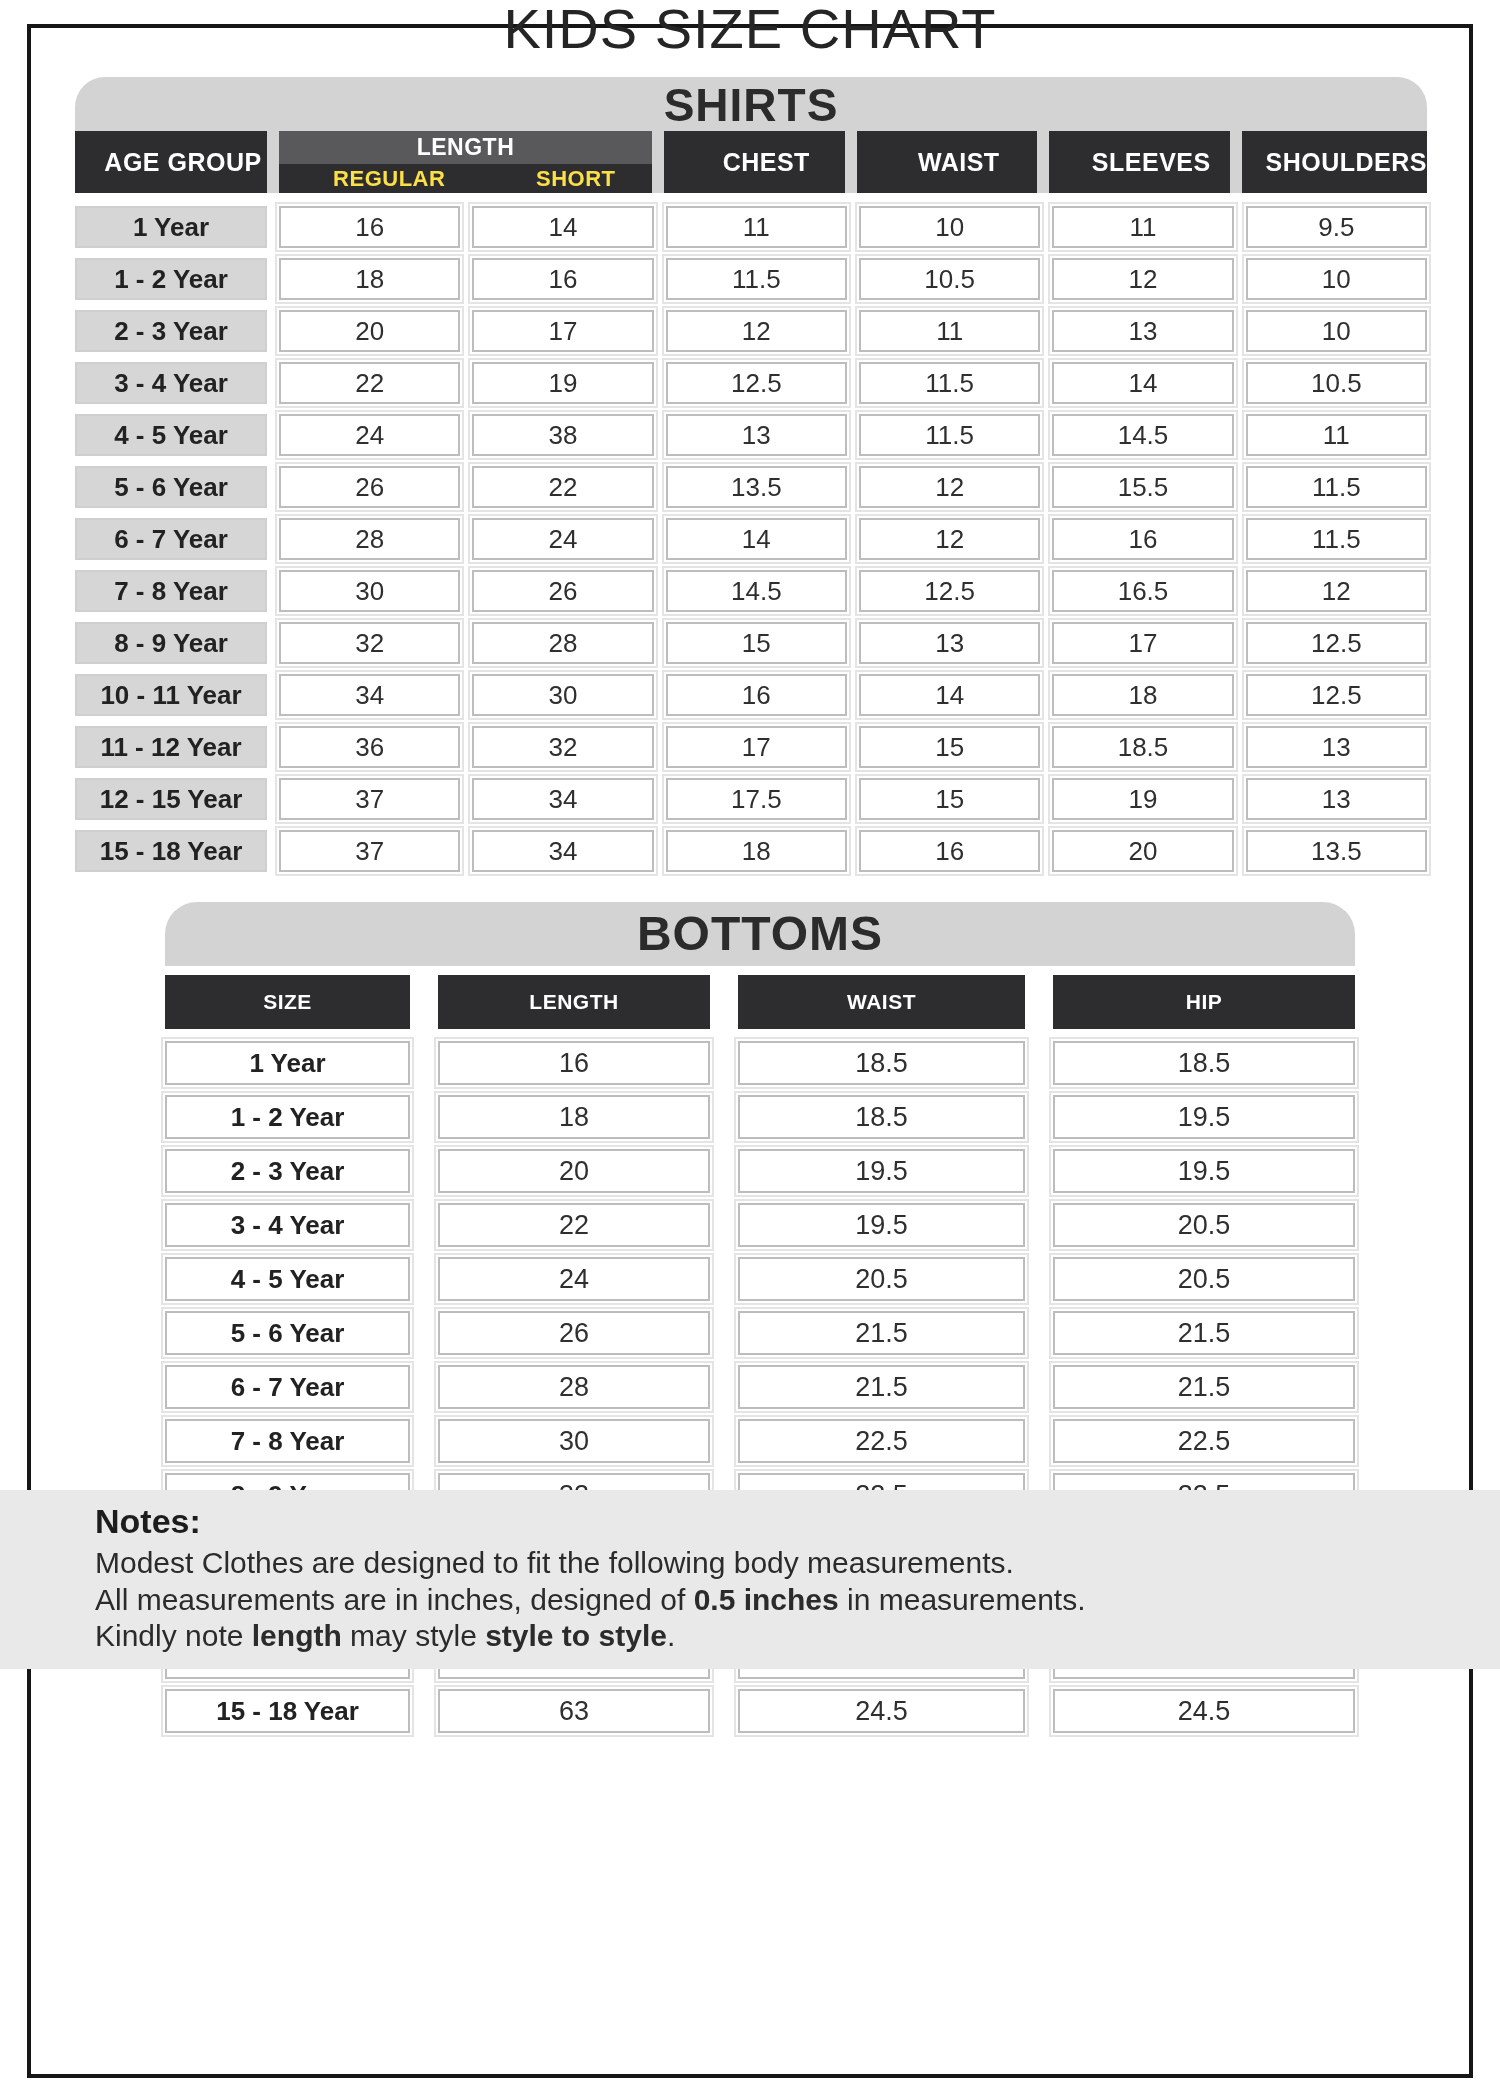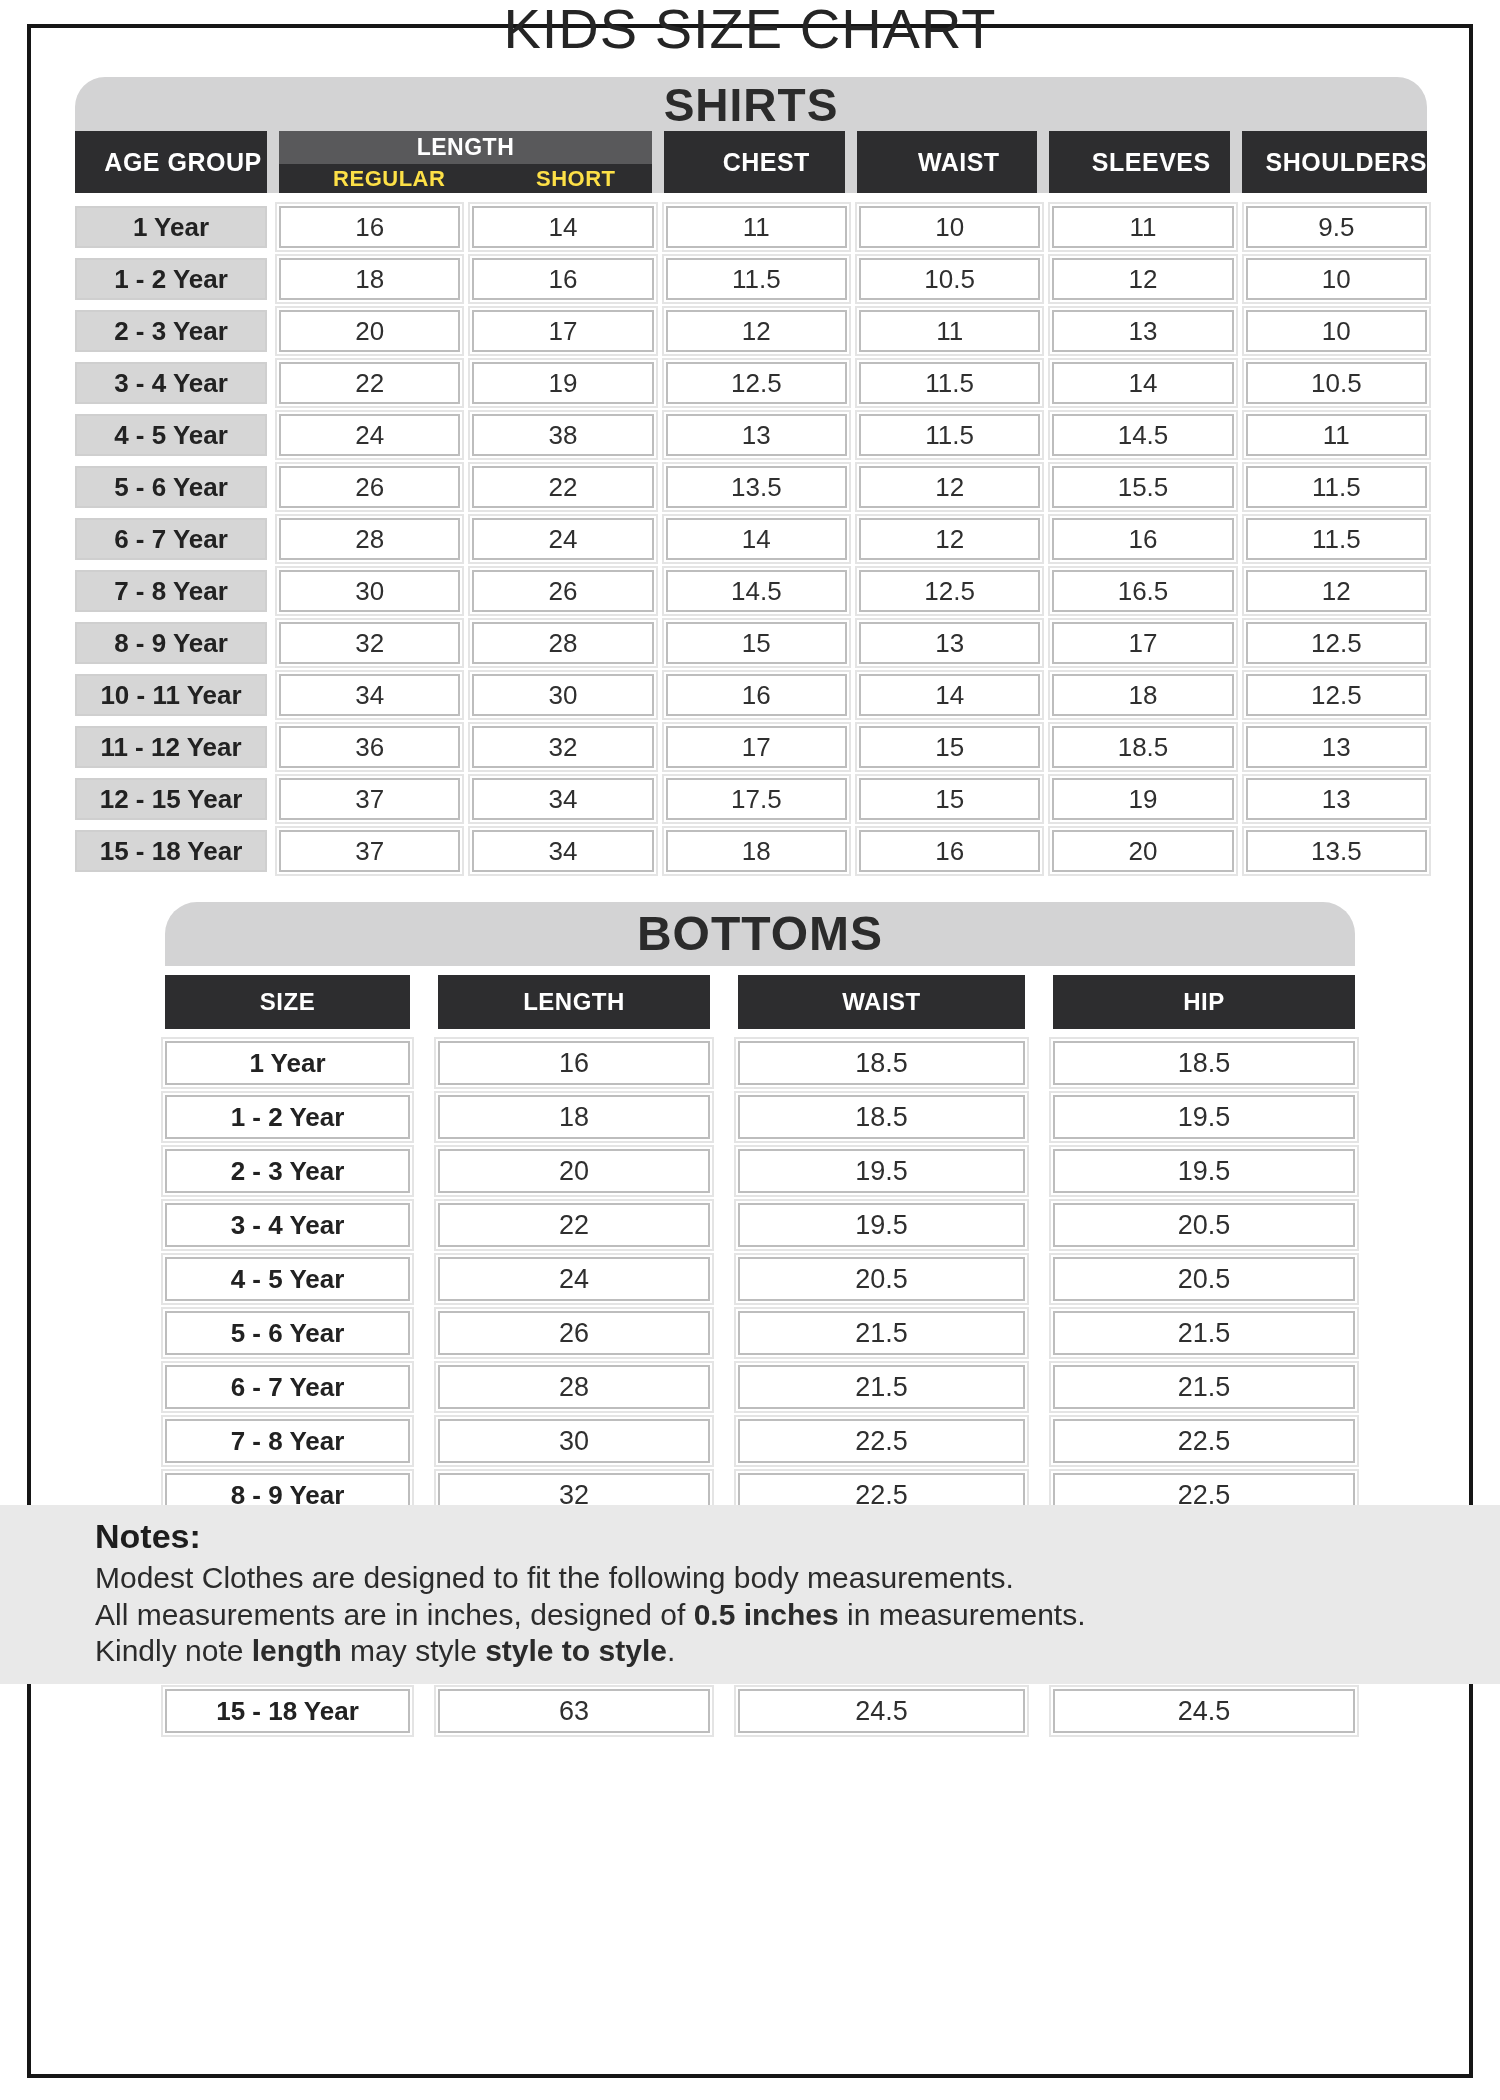--- a/index.html
+++ b/index.html
@@ -59,35 +59,35 @@
   
   .bottoms { width:1190px; margin:30px 0 0 165px; }
   .bottoms-banner {
     background:#d3d3d4; border-radius:32px 32px 0 0; height:64px;
     display:flex; align-items:center; justify-content:center;
   }
   .bottoms-banner .section-title { font-size:48px; }
   .b-grid { display:grid; grid-template-columns:245px 272px 287px 1fr; column-gap:28px; }
   .b-head { margin-top:9px; }
   .b-head > div {
-    height:54px; background:#2d2d2f; color:#fff; font-weight:bold; font-size:24px;
+    height:54px; background:#2d2d2f; color:#fff; font-weight:bold; font-size:21px;
     letter-spacing:0.5px; display:flex; align-items:center; justify-content:center;
   }
   .b-body { margin-top:12px; row-gap:10px; }
   .b-body > div {
     height:44px; background:#ffffff; border:2px solid #bdbdbd;
     outline:2px solid #e4e4e4; outline-offset:2px;
     display:flex; align-items:center; justify-content:center;
     font-size:27px; color:#2f2f2f;
   }
   .b-body > div:nth-child(4n+1) { font-weight:bold; font-size:26px; color:#222; }
 
   
   .notes {
-    position:absolute; left:0; right:0; bottom:49px; z-index:3;
+    position:absolute; left:0; right:0; bottom:64px; z-index:3;
     background:#e9e9e9; padding:12px 40px 14px 95px;
   }
   .notes-title { font-size:34px; font-weight:800; color:#1d1d1d; margin-bottom:4px; }
   .notes p { font-size:30px; line-height:1.22; color:#2b2b2b; }
   .notes b { font-weight:bold; }
 </style>
 </head>
 <body>
 
 <div class="frame"></div>

